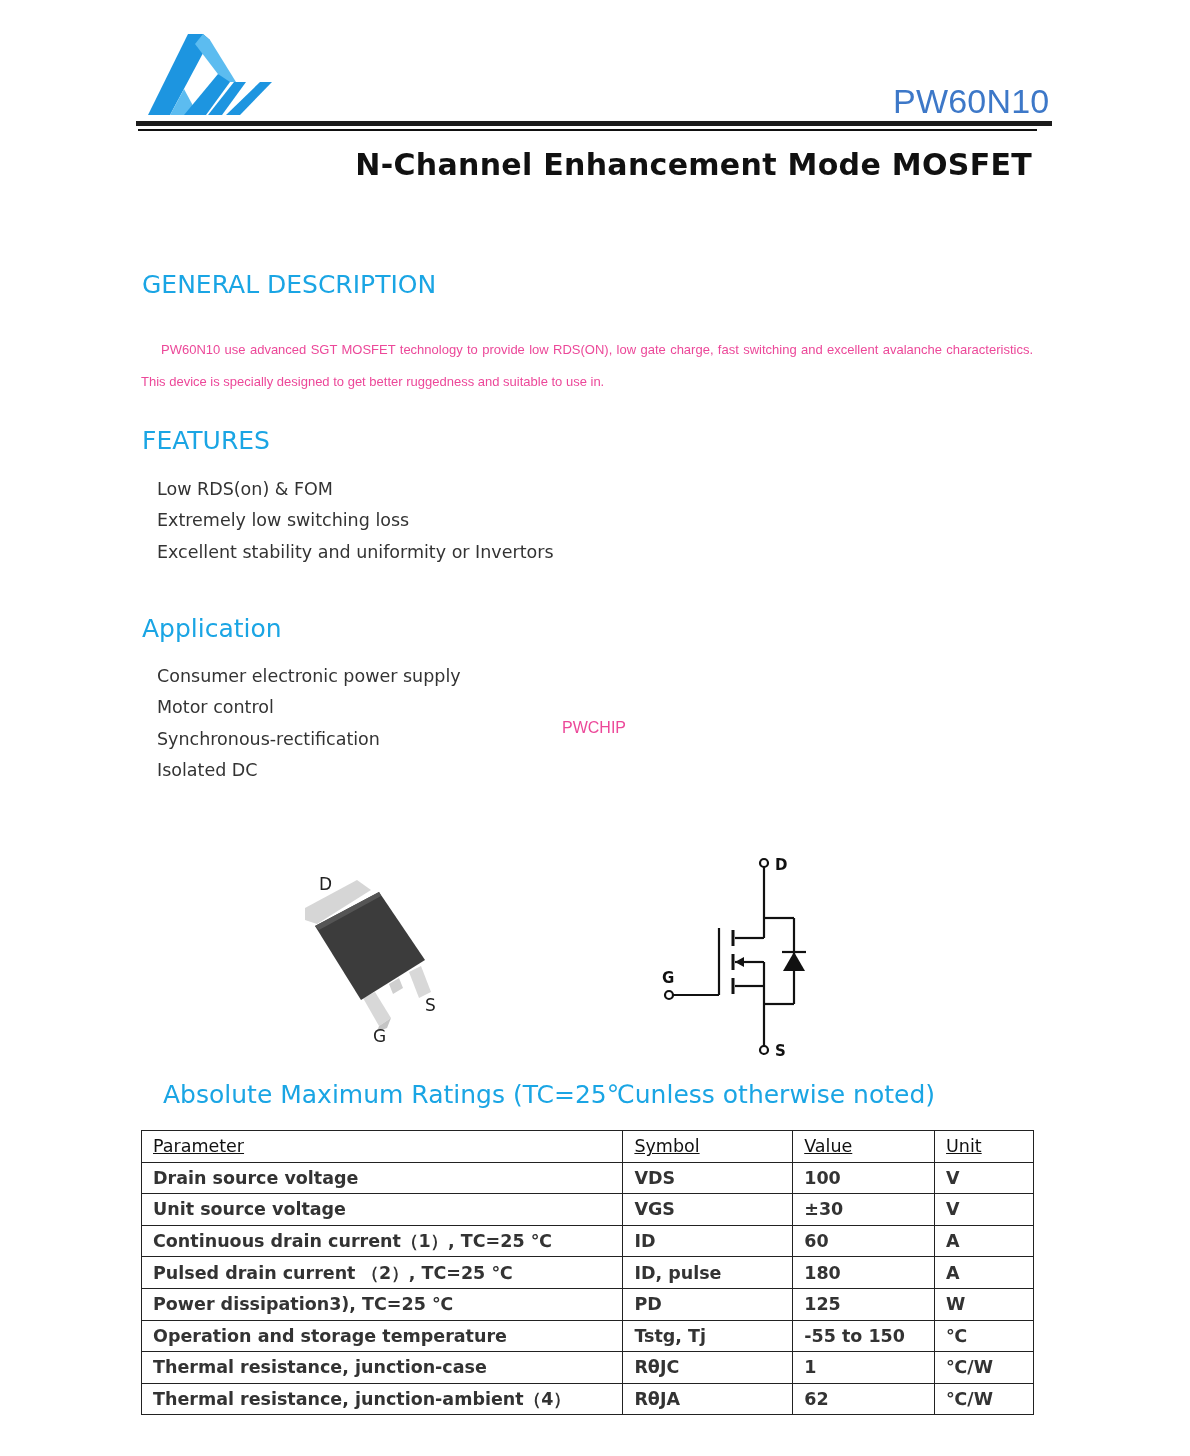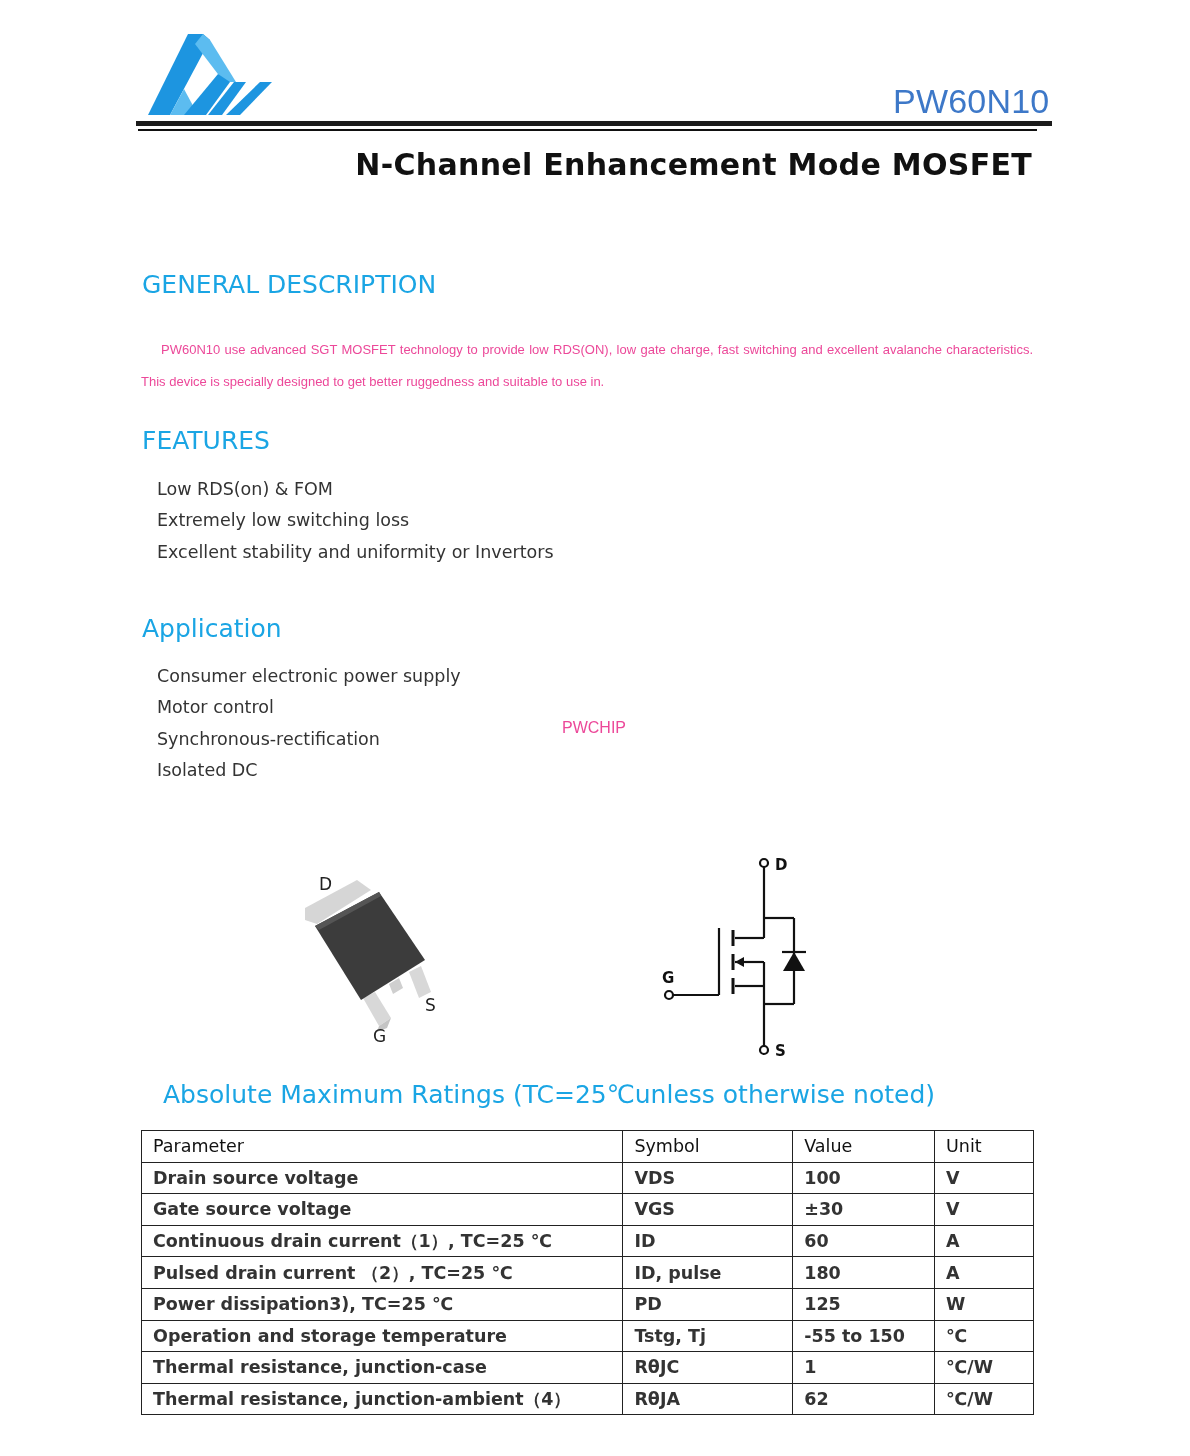--- a/index.html
+++ b/index.html
@@ -13,21 +13,21 @@
     .h-section { left: 142px; font-family: "DejaVu Sans", sans-serif; font-size: 25px; font-weight: 500; color: #1aa5e4; }
     .para { left: 141px; width: 892px; font-family: "Liberation Sans", sans-serif; font-size: 13px; line-height: 31.5px; text-align: justify; color: #ec4899; margin-top: 16px; }
     .list { left: 141px; font-family: "DejaVu Sans", sans-serif; font-size: 17.5px; color: #333; margin-left: 16px; }
     .list div { height: 31.3px; line-height: 31.3px; }
     .watermark { left: 562px; top: 719px; font-family: "Liberation Sans", sans-serif; font-size: 16px; color: #ec4899; }
     .pkg { left: 295px; top: 868px; width: 160px; height: 180px; }
     .schem { left: 655px; top: 852px; width: 165px; height: 210px; }
     .amr-title { left: 142px; top: 1080px; font-family: "DejaVu Sans", sans-serif; font-size: 25px; font-weight: 500; color: #1aa5e4; margin-left: 21px; }
     table.ratings { position: absolute; left: 141px; top: 1130px; width: 893px; border-collapse: collapse; font-family: "DejaVu Sans", sans-serif; font-size: 17.5px; color: #333; }
     table.ratings td, table.ratings th { border: 1.3px solid #222; height: 30.6px; padding: 0 0 0 11px; text-align: left; font-weight: bold; }
-    table.ratings th { color: #111; font-weight: 500; }
+    table.ratings th { color: #111; font-weight: 500; text-decoration: underline; }
     table.ratings col.c1 { width: 482px; }
     table.ratings col.c2 { width: 170px; }
     table.ratings col.c3 { width: 142px; }
     table.ratings col.c4 { width: 99px; }
   </style>
 </head>
 <body>
 
 <div class="abs logo">
   <svg width="126" height="82" viewBox="0 0 126 82">
@@ -129,21 +129,21 @@
     <th>Value</th>
     <th>Unit</th>
   </tr>
   <tr>
     <td>Drain source voltage</td>
     <td>VDS</td>
     <td>100</td>
     <td>V</td>
   </tr>
   <tr>
-    <td>Gate source voltage</td>
+    <td>Unit source voltage</td>
     <td>VGS</td>
     <td>±30</td>
     <td>V</td>
   </tr>
   <tr>
     <td>Continuous drain current（1）, TC=25 ℃</td>
     <td>ID</td>
     <td>60</td>
     <td>A</td>
   </tr>

